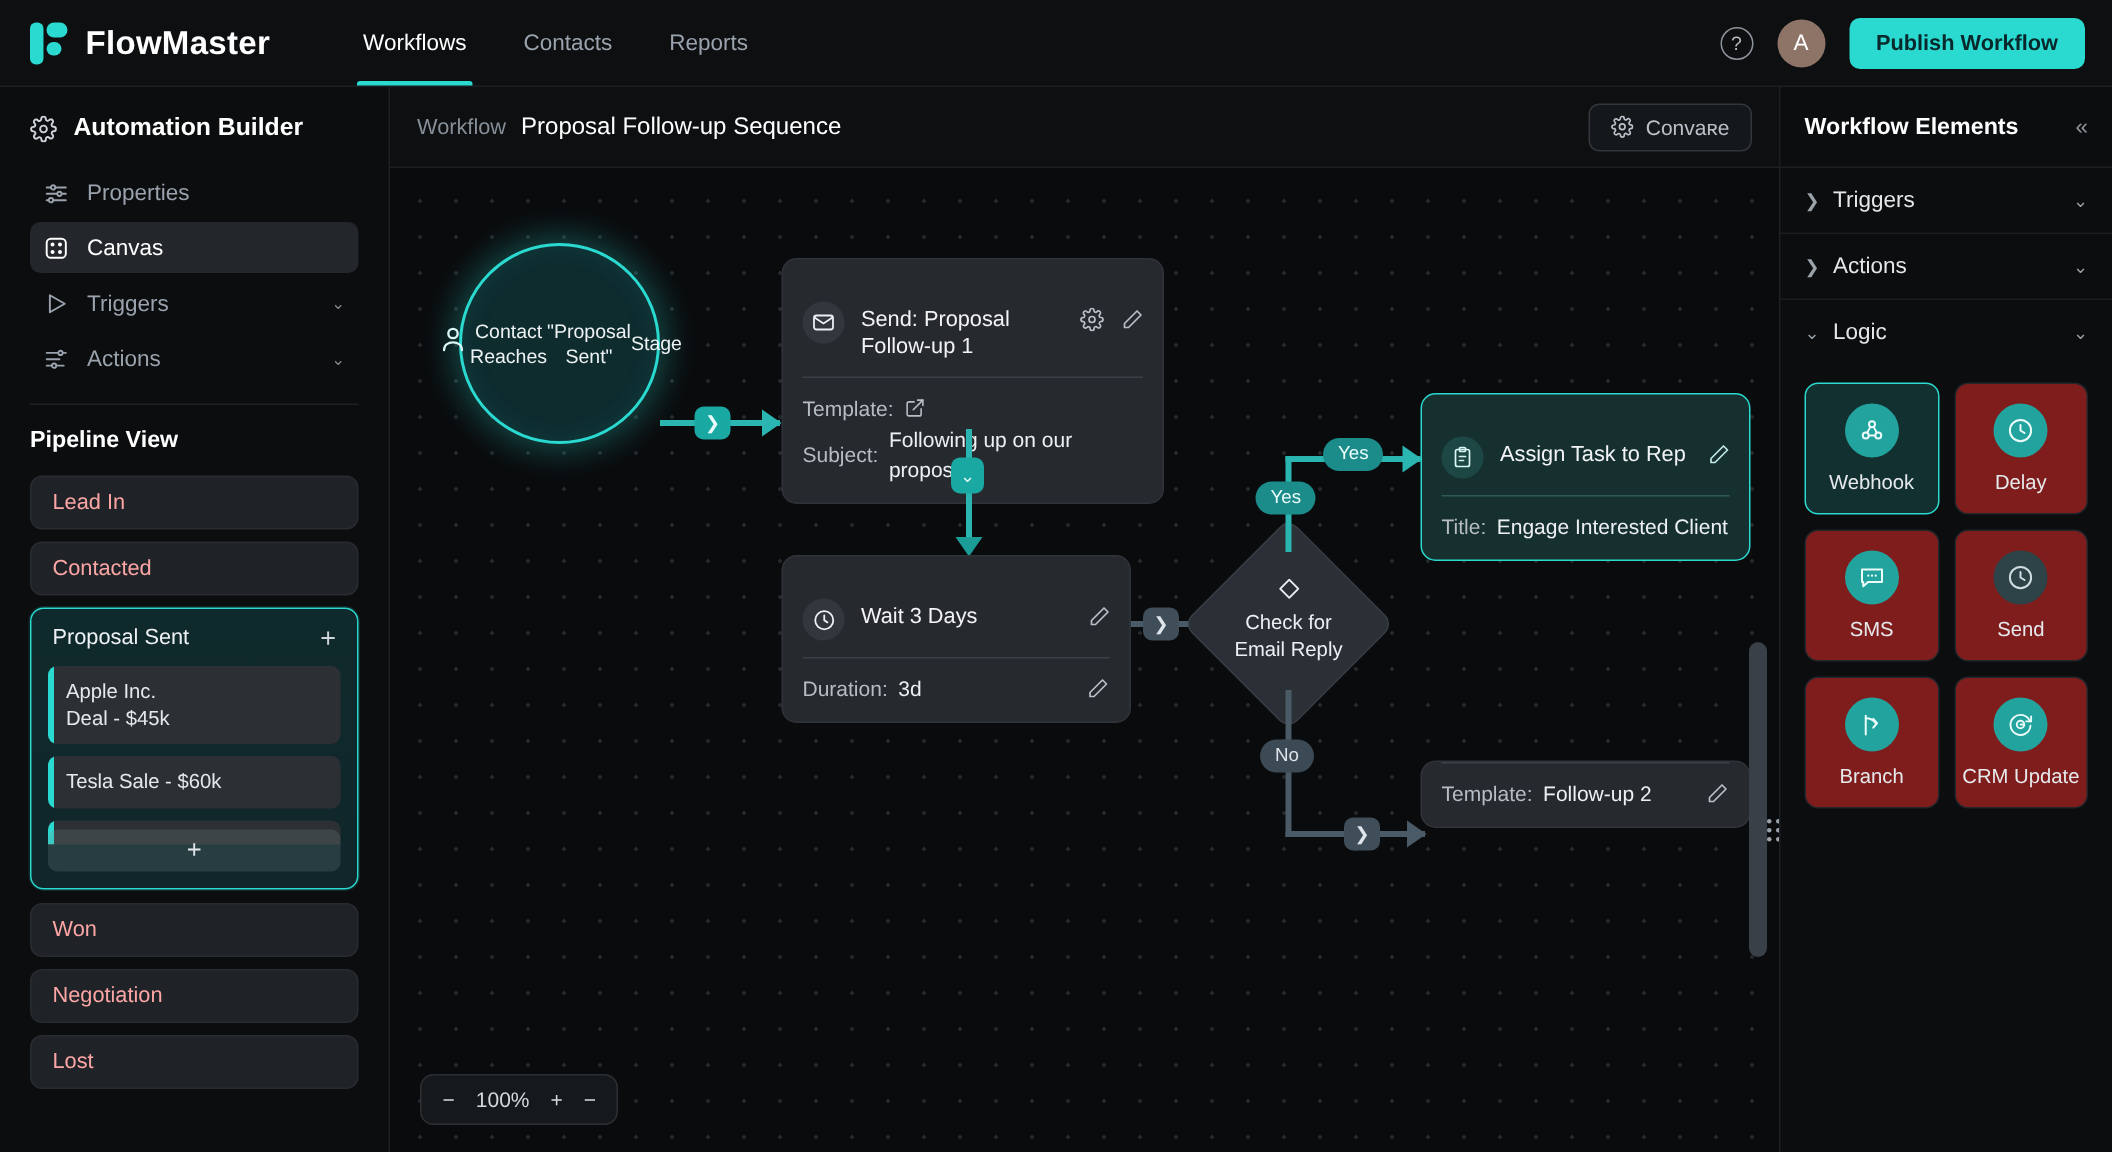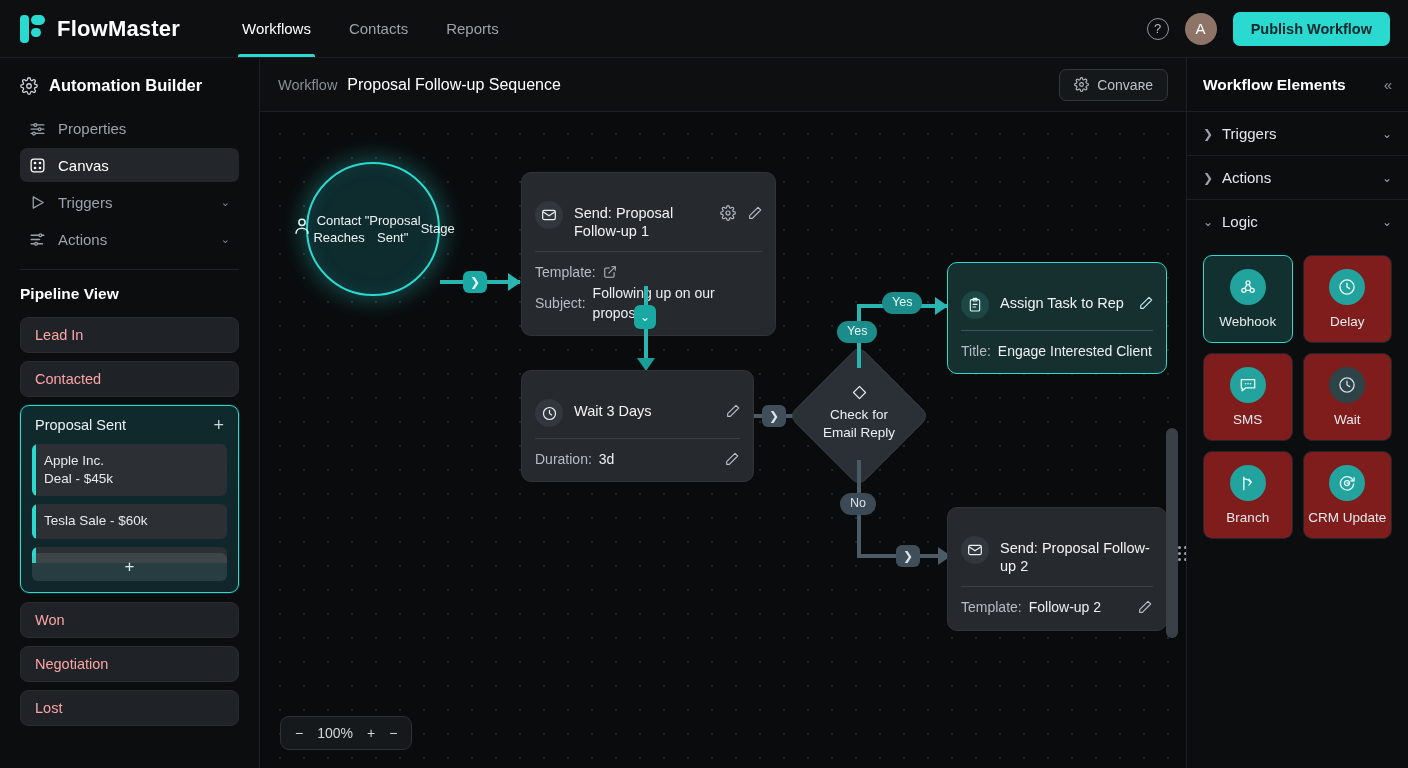--- a/index.html
+++ b/index.html
@@ -536,29 +536,20 @@
           </div>
         </div>
 
         <div class="edge-dim" style="left:597px; top:348px; width:4px; height:98px;"></div>
         <div class="edge-dim" style="left:597px; top:442px; width:93px; height:4px;"></div>
         <div class="badge badge-dim" style="left:580px; top:381px;">No</div>
         <div class="chev-badge chev-badge-dim" style="left:636px; top:433px;">❯</div>
         <div class="arrow-r arrow-r-dim" style="left:678px; top:435px;"></div>
 
         <div class="node" style="left:687px; top:395px; width:220px;">
-          <div class="node-head">
-            <div class="node-ico">
-              <svg width="16" height="16" viewBox="0 0 24 24" fill="none" stroke="#eaf0f3" stroke-width="1.8">
-                <rect x="2.5" y="5" width="19" height="14" rx="2.5"></rect>
-                  <path d="M3 7l9 6 9-6"></path>
-              </svg>
-            </div>
-            <div class="node-title">Send: Proposal Follow-up 2</div>
-          </div>
           <div class="node-div"></div>
           <div class="node-body">
             <div class="row">
               <span>Template:</span>
               <span class="val">Follow-up 2</span>
               <span class="pencil">
                 <svg width="16" height="16" viewBox="0 0 24 24" fill="none" stroke="#b8bfc6" stroke-width="1.7" stroke-linecap="round" stroke-linejoin="round">
                   <path d="M16.5 3.5l4 4L8 20H4v-4z"></path>
                 </svg>
               </span>
@@ -644,21 +635,21 @@
           <div class="tile-label">SMS</div>
         </div>
 
         <div class="tile">
           <div class="tile-ico muted">
             <svg width="20" height="20" viewBox="0 0 24 24" fill="none" stroke="#cfdde0" stroke-width="1.6" stroke-linecap="round">
               <circle cx="12" cy="12" r="8.5"></circle>
                 <path d="M12 7.5V12l3.2 2"></path>
             </svg>
           </div>
-          <div class="tile-label">Wait</div>
+          <div class="tile-label">Send</div>
         </div>
 
         <div class="tile">
           <div class="tile-ico">
             <svg width="20" height="20" viewBox="0 0 24 24" fill="none" stroke="#eafbfa" stroke-width="1.6" stroke-linecap="round" stroke-linejoin="round">
               <path d="M7 20V5"></path>
                 <path d="M7 7c4 0 6 1 8 4"></path>
                 <path d="M13 7.5L16 11l-3 3.5"></path>
             </svg>
           </div>

